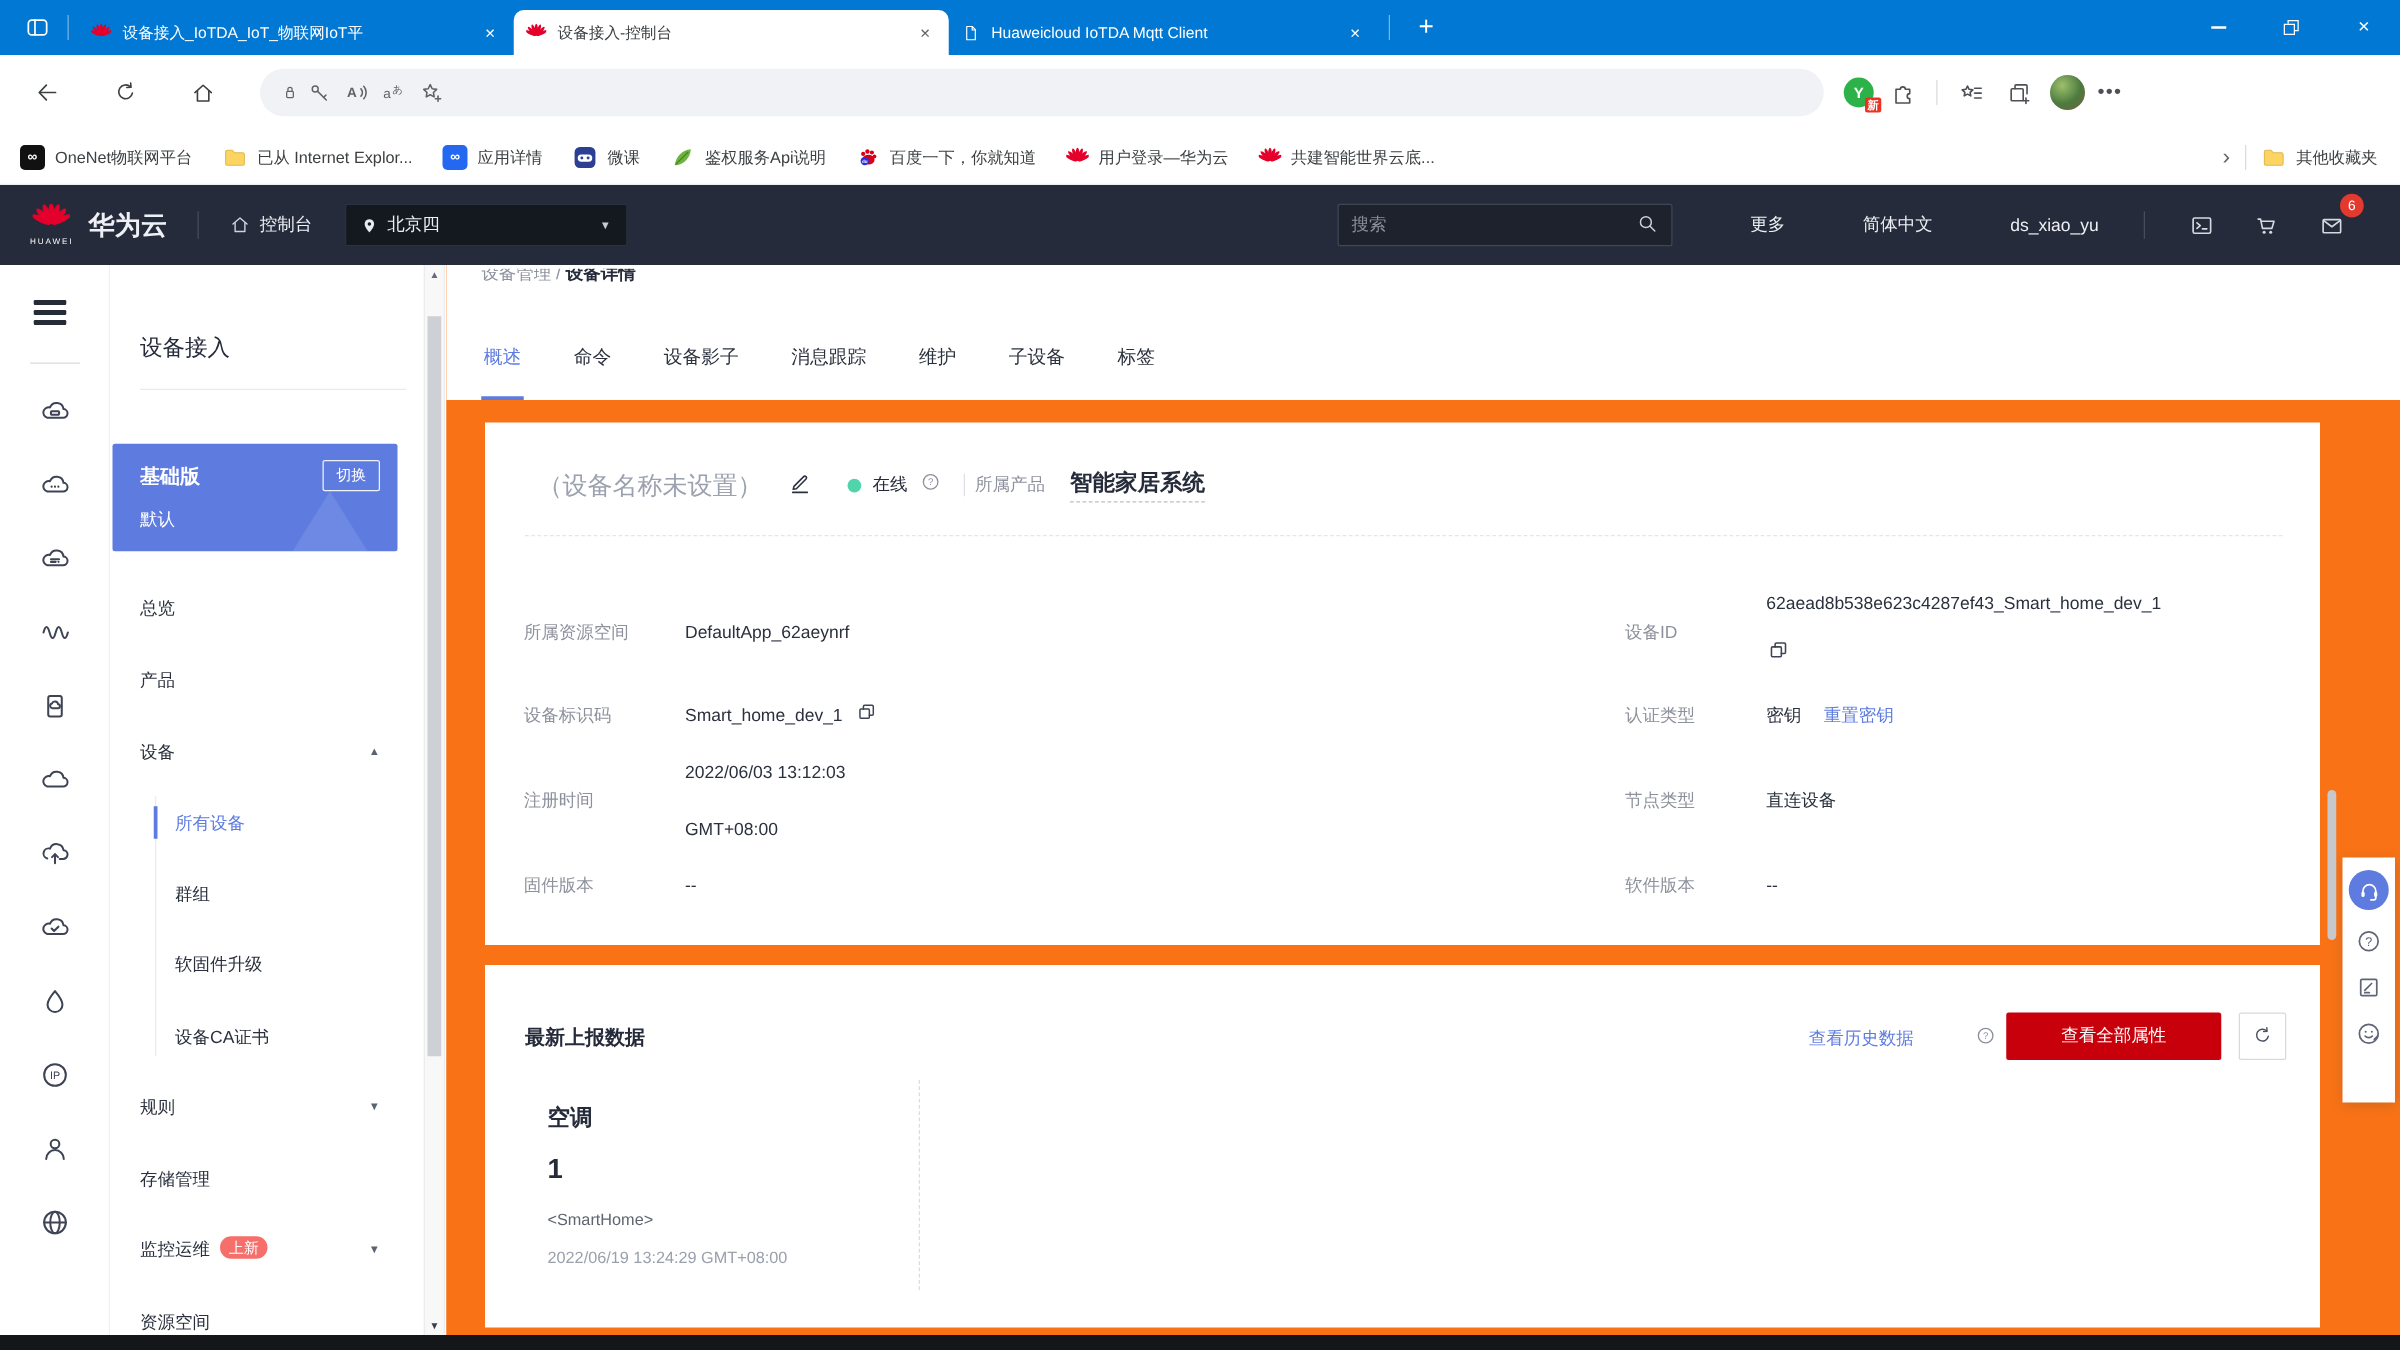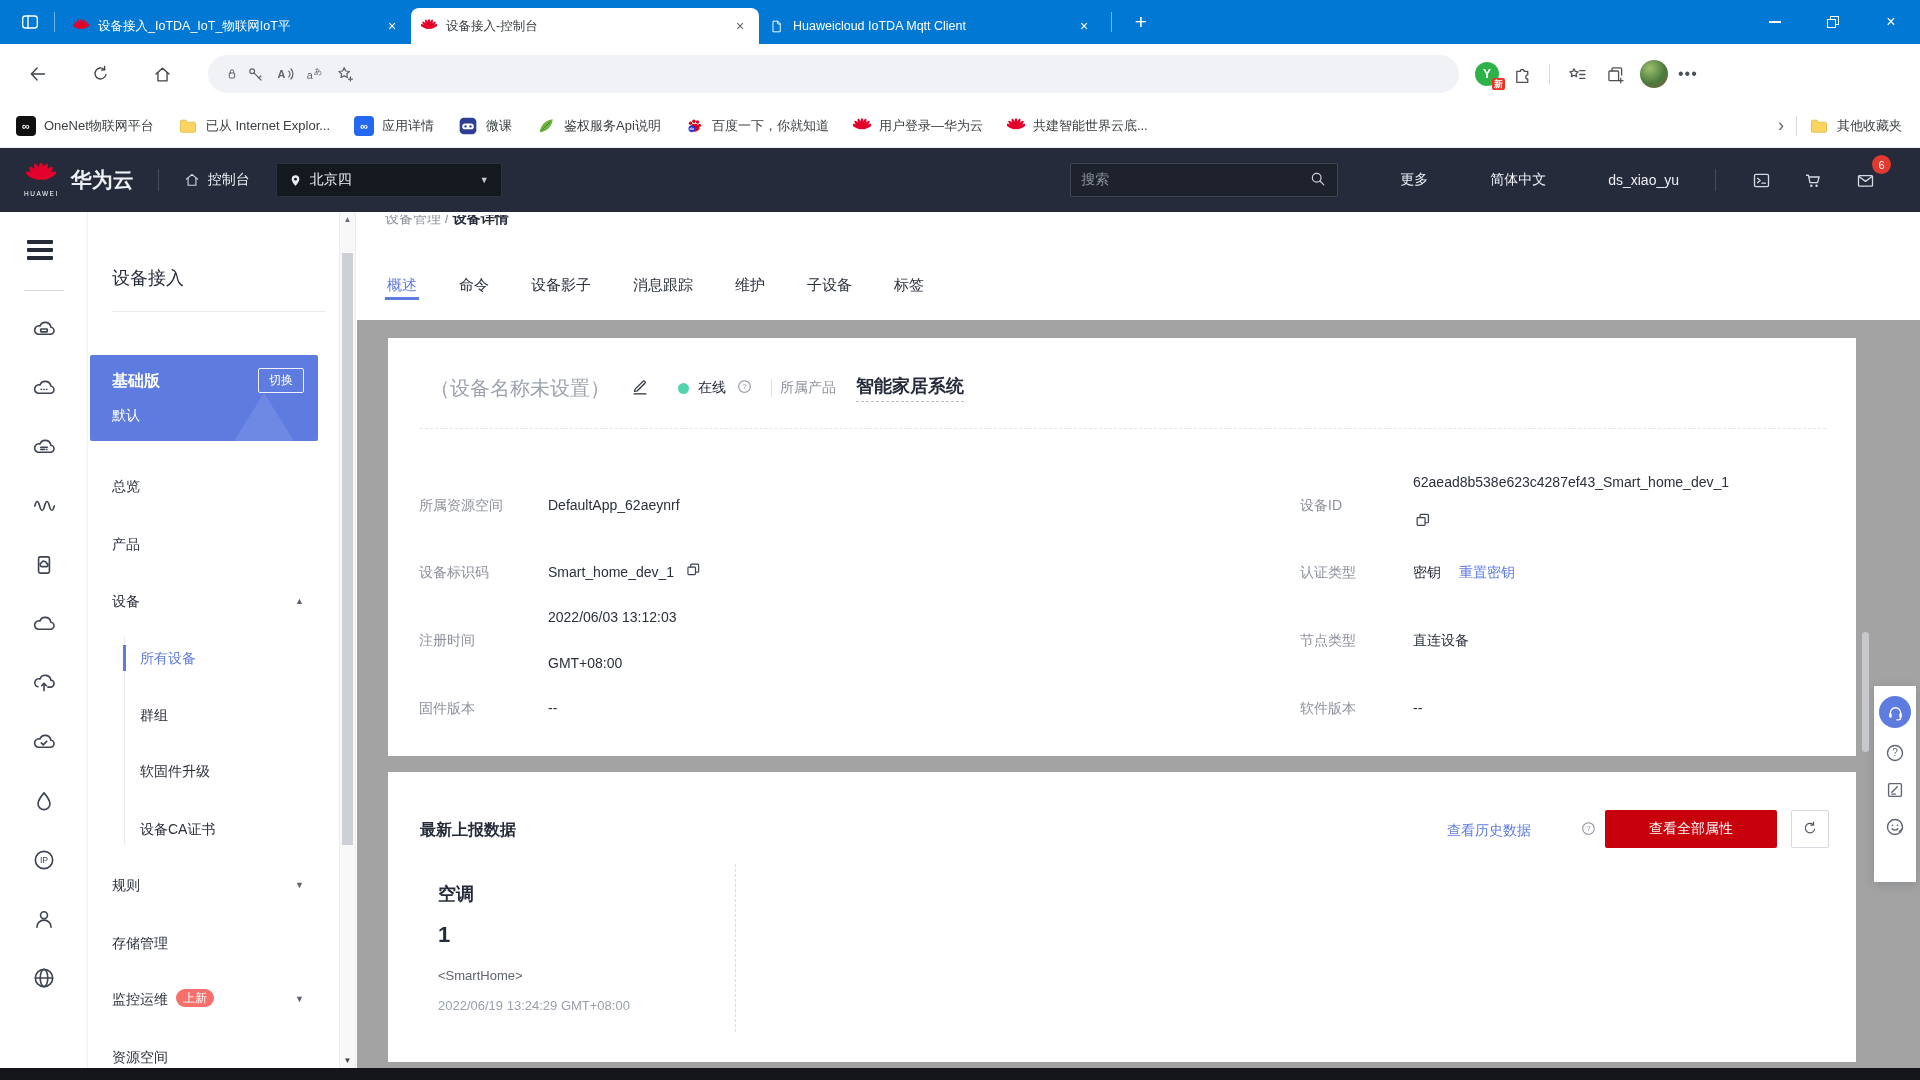--- a/index.html
+++ b/index.html
@@ -103,27 +103,27 @@
   .act-bar{position:absolute;left:35px;top:433px;width:3px;height:26px;background:#5e7ce0}
   .nbadge{display:inline-block;margin-left:8px;background:#f66f6a;color:#fff;font-size:12px;line-height:18px;padding:0 7px;border-radius:9px;vertical-align:2px}
 
   
   .sscroll{position:absolute;left:339px;top:212px;bottom:12px;width:17px;background:#f8f8f9;border-left:1px solid #ececee;border-right:1px solid #ececee}
   .s-up{position:absolute;top:3px;left:0;width:100%;text-align:center;font-size:8px;color:#646b78}
   .s-dn{position:absolute;bottom:3px;left:0;width:100%;text-align:center;font-size:8px;color:#383e4a}
   .s-thumb{position:absolute;left:2px;right:2px;top:41px;height:592px;background:#cdd0d5}
 
   
-  .content{position:absolute;left:357px;right:0;top:212px;bottom:12px;background:#a3a3a3;overflow:hidden}
+  .content{position:absolute;left:357px;right:0;top:212px;bottom:12px;background:#f97316;overflow:hidden}
   .whiteband{position:absolute;left:0;right:0;top:0;height:108px;background:#fff}
   .crumbclip{position:absolute;left:28px;top:3px;height:22px;overflow:hidden}
   .crumb{margin-top:-5px;font-size:14px;color:#8d919c;white-space:nowrap}
   .crumb b{color:#252b3a}
   .ctabs{position:absolute;left:28px;top:64px;display:flex;gap:38px;font-size:15px;color:#2a303d}
-  .ctab{padding:0 2px 2px 2px;border-bottom:3px solid transparent}
+  .ctab{padding:0 2px 22px 2px;border-bottom:3px solid transparent}
   .ctab.active{color:#5e7ce0;border-bottom-color:#5e7ce0}
 
   .card1{position:absolute;left:31px;top:126px;width:1468px;height:418px;background:#fff}
   .trow{position:absolute;left:42px;top:28px;height:44px;display:flex;align-items:center}
   .dev-name{font-size:20px;color:#9ba1ae}
   .pencil{margin-left:20px;color:#2a303d}
   .odot{margin-left:28px;width:11px;height:11px;border-radius:50%;background:#50d4ab}
   .ostat{margin-left:9px;font-size:14px}
   .qic{margin-left:10px;color:#8d919c}
   .t-vsep{width:1px;height:18px;background:#dde0e6;margin-left:18px}

